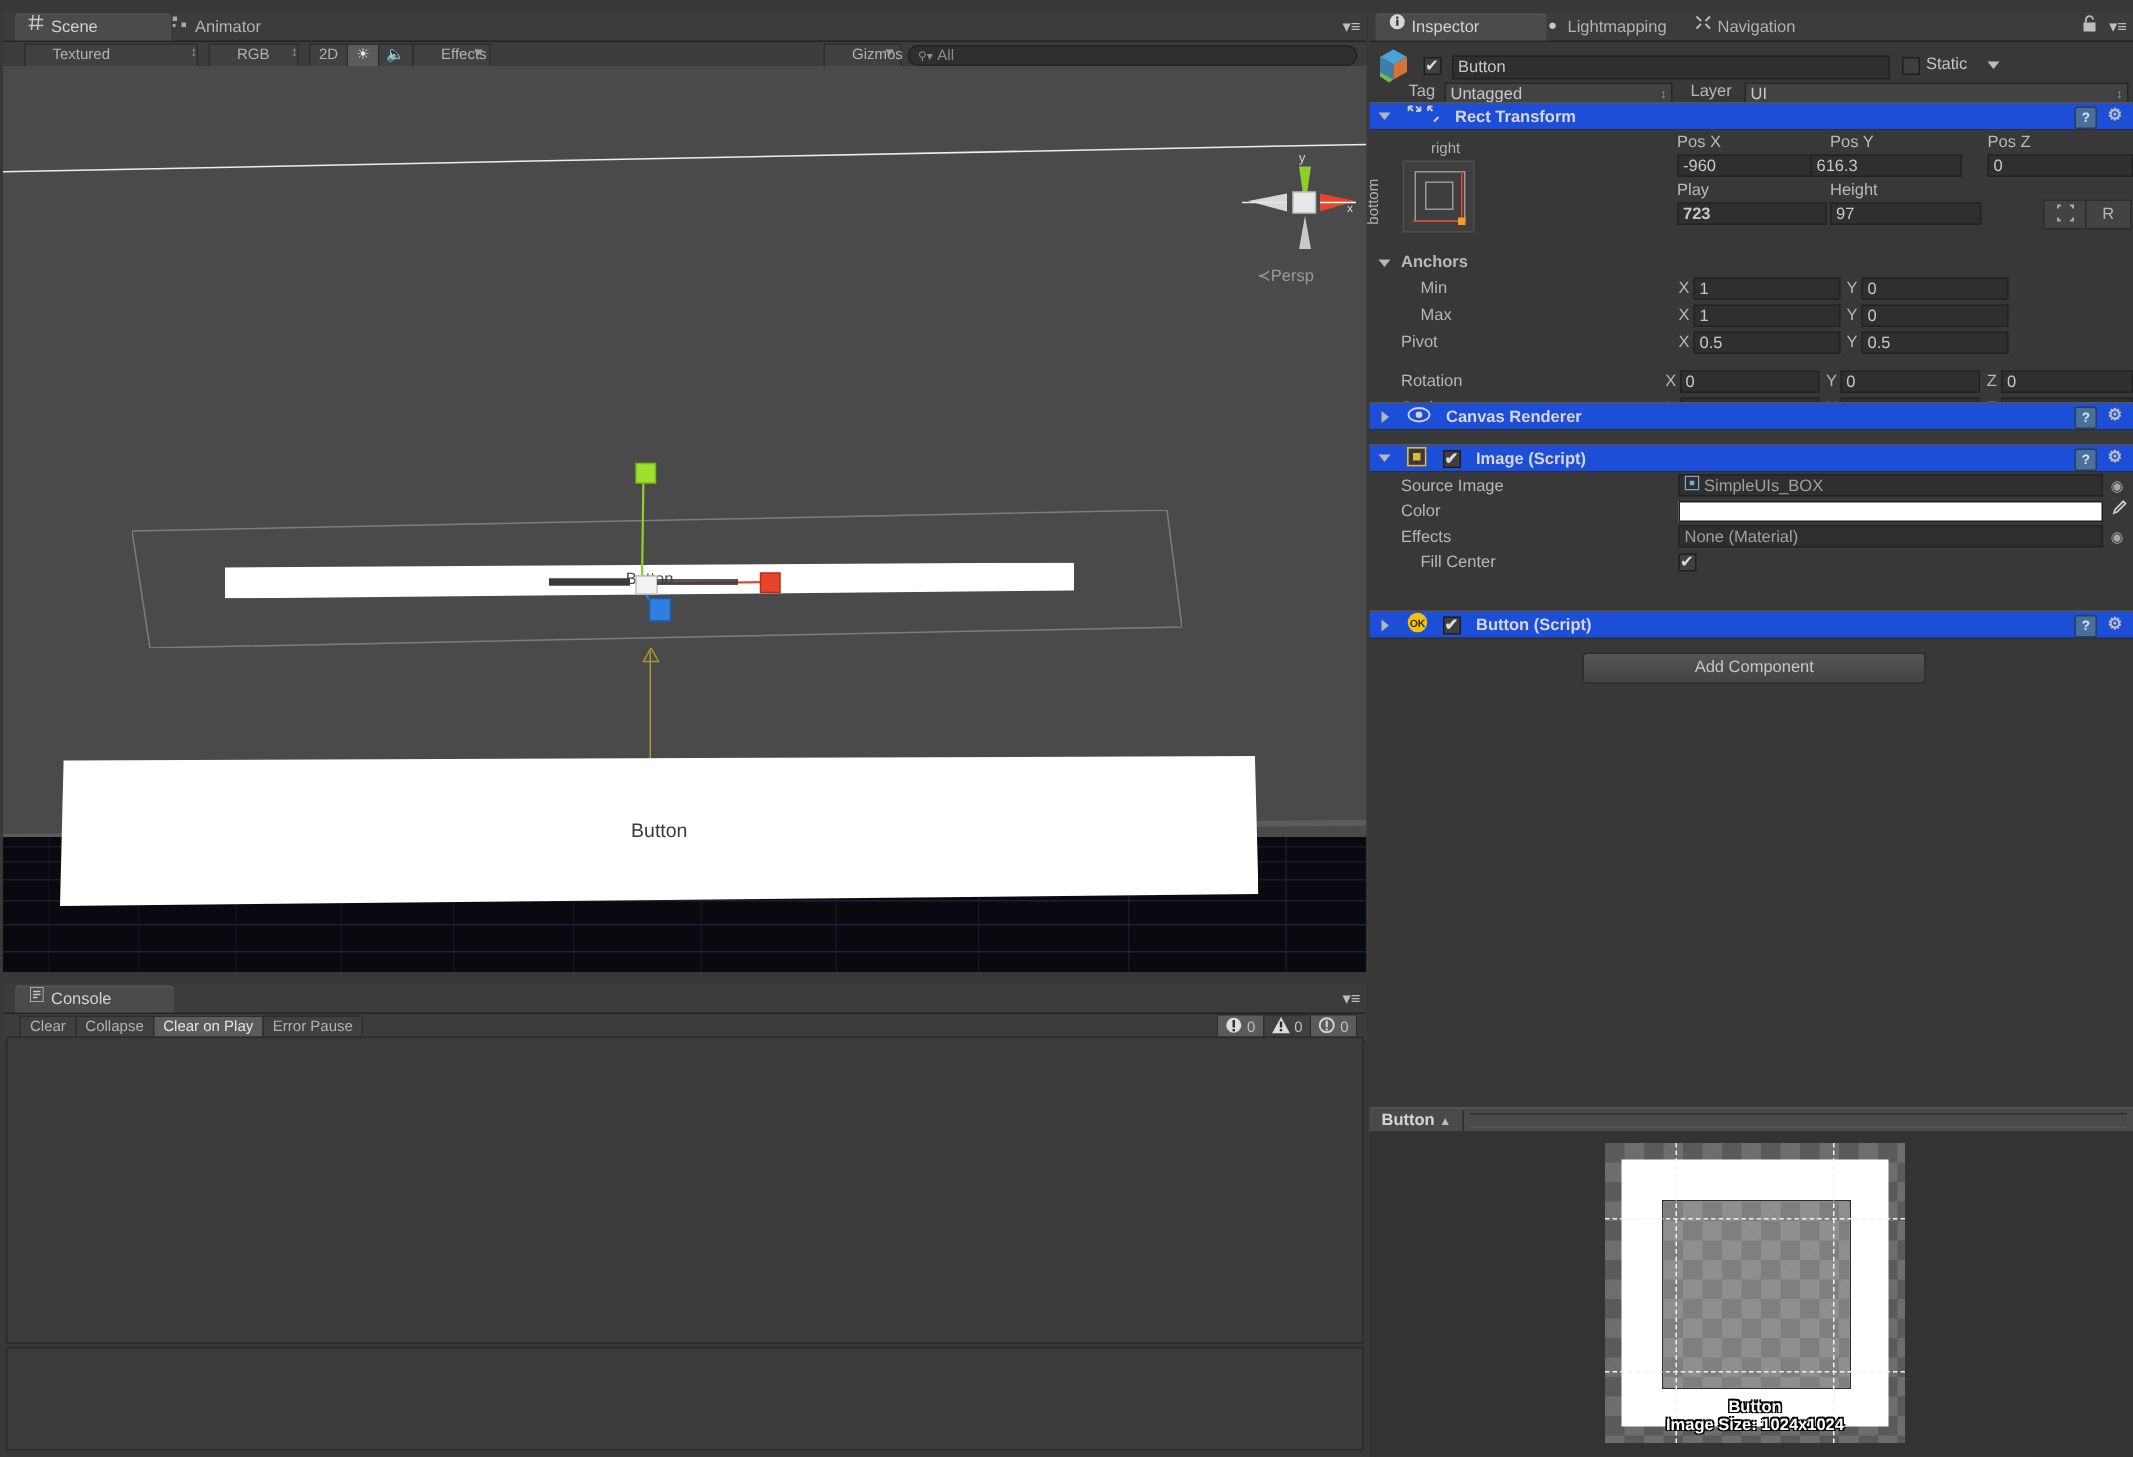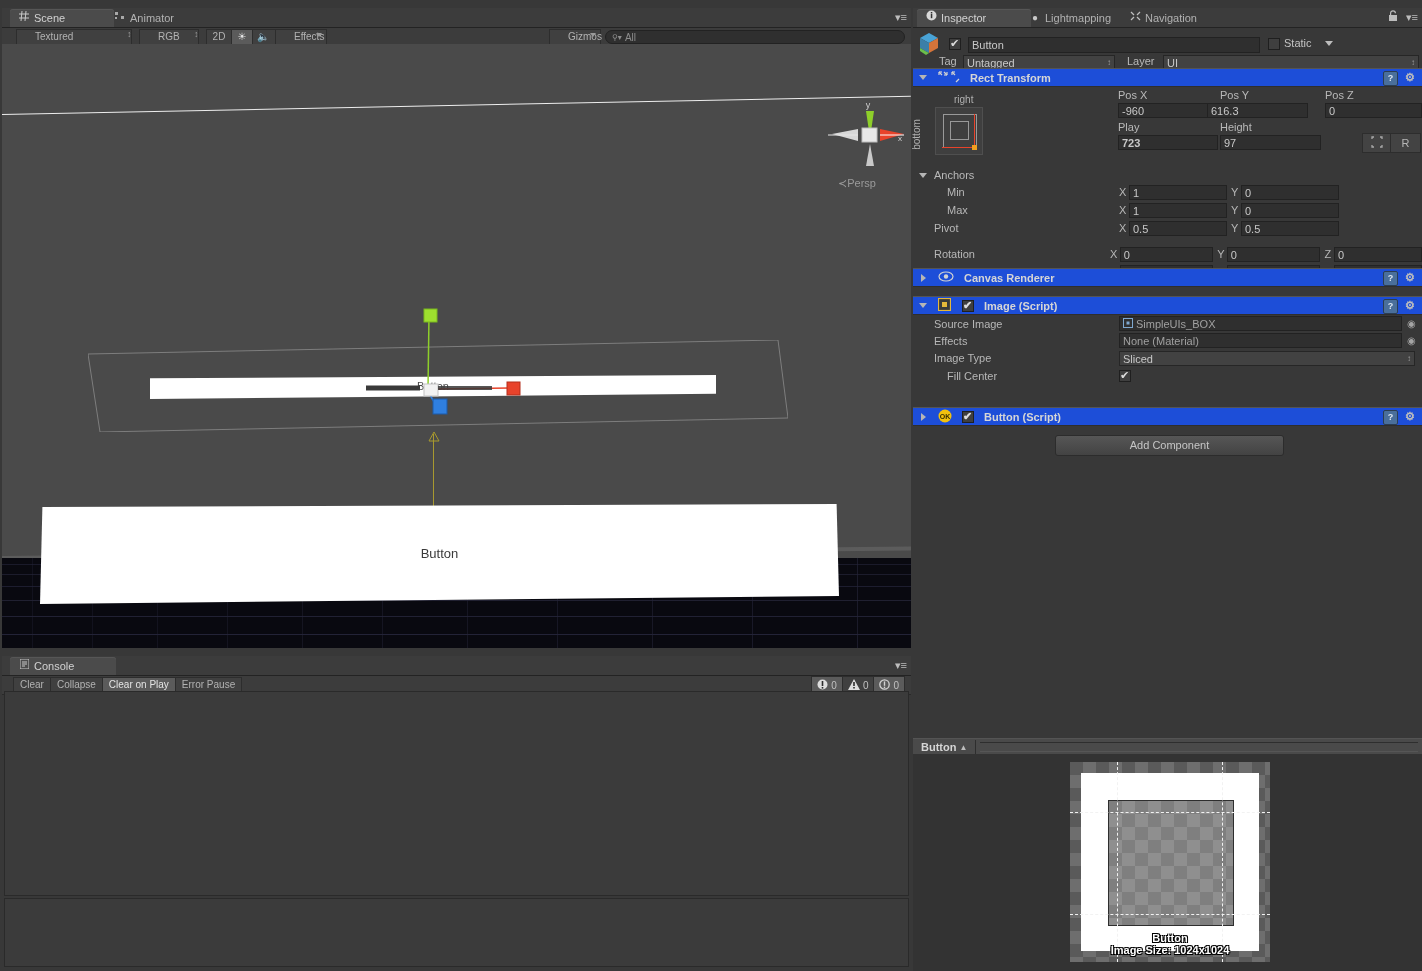--- a/index.html
+++ b/index.html
@@ -455,21 +455,21 @@
           </span>
         </div>
         <div style="position:absolute;left:477px;top:46px;width:29px;height:18px;background:#434343;
                     border:1px solid #2d2d2d;display:flex;align-items:center;justify-content:center;
                     font-size:11px;color:#b6b6b6;">
           <span>R</span>
           </div>
       </div>
 
       <div style="position:relative;">
-        <div style="height:16px;display:flex;align-items:center;padding-left:6px;gap:4px;">
+        <div style="height:16px;display:flex;align-items:center;padding-left:6px;gap:4px;font-weight:bold;">
           <span class="foldout open"></span>
           <span style="font-size:11px;">Anchors</span>
         </div>
 
         <div class="row" style="padding-left:34px;">
           <span class="lab" style="width:172px;">Min</span>
           <span class="xyz">X</span>
           <span class="fld" style="width:98px;">
             <span>1</span></span>
           <span class="xyz" style="margin-left:4px;">Y</span>
@@ -561,33 +561,37 @@
             <svg width="10" height="10" viewBox="0 0 10 10">
                 <rect x="0.5" y="0.5" width="9" height="9" fill="none" stroke="#7fa8cf" stroke-width="1"></rect>
                 <rect x="3.5" y="3.5" width="3" height="3" fill="#7fa8cf"></rect>
               </svg>
           </span>
           <span>SimpleUIs_BOX</span>
           </span>
         <span style="margin-left:5px;color:#a5a5a5;font-size:10px;">◉</span>
       </div>
 
+      <div class="row" style="padding-left:21px;height:17px;">
+        <span class="lab" style="width:185px;">Color</span>
+        <span style="width:283px;height:14px;background:#ffffff;border:1px solid #1f1f1f;box-sizing:border-box;"></span>
+        <span style="margin-left:4px;">
+          <svg width="12" height="12" viewBox="0 0 12 12">
+              <path d="M9.5 1.2 L11 2.7 L5.5 8.2 L3.3 9 L4 6.8 Z" fill="none" stroke="#cfcfcf" stroke-width="1.2"></path>
+            </svg>
+        </span>
+      </div>
 
       <div class="row" style="padding-left:21px;height:17px;">
         <span class="lab" style="width:185px;">Effects</span>
         <span class="fld ro" style="width:283px;">
           <span>None (Material)</span></span>
         <span style="margin-left:5px;color:#a5a5a5;font-size:10px;">◉</span>
       </div>
 
-      <div class="row" style="padding-left:21px;height:18px;">
-        <span class="lab" style="width:185px;">Image Type</span>
-        <span class="popup" style="width:296px;">
-          <span>Sliced</span></span>
-      </div>
 
       <div class="row" style="padding-left:34px;height:17px;">
         <span class="lab" style="width:172px;">Fill Center</span>
         <span class="chk on"></span>
       </div>
     </div>
 
     <div style="position:absolute;left:0;top:399px;width:509px;">
       <div class="comp-head">
         <span class="foldout"></span>

